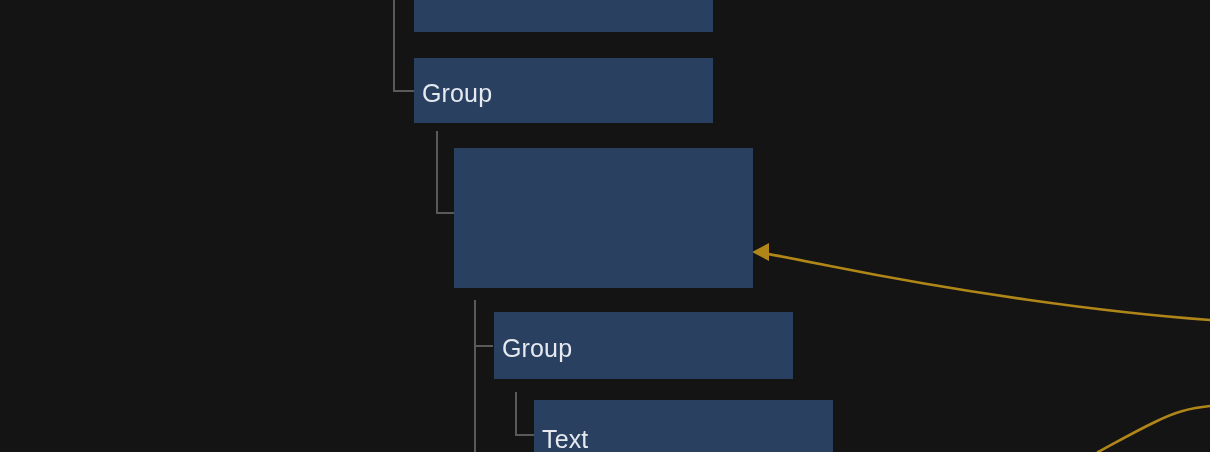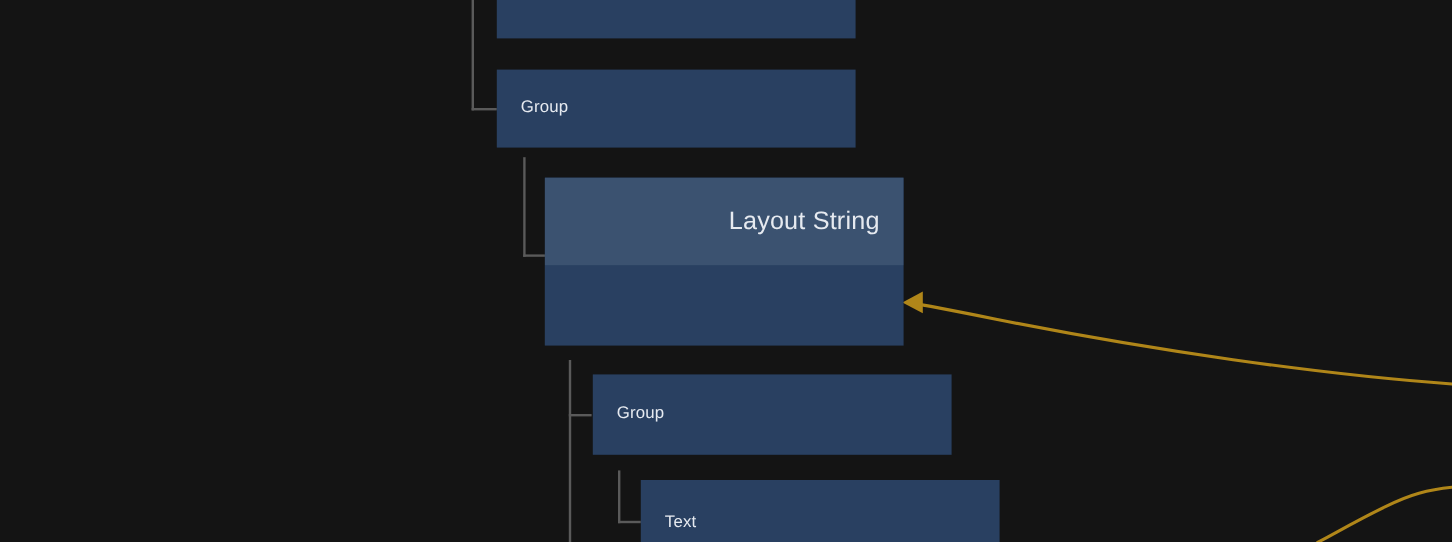--- a/index.html
+++ b/index.html
@@ -29,23 +29,23 @@
     box-sizing: border-box;
     background: #294061;
     display: flex;
     flex-direction: column;
     overflow: hidden;
   }
   .node-header {
     flex: 0 0 auto;
     display: flex;
     align-items: center;
-    padding: 0 20px;
+    padding: 0 8px;
     color: #e6eaf0;
-    font-size: 14px;
+    font-size: 25px;
     letter-spacing: 0.15px;
     line-height: 1;
     white-space: nowrap;
   }
   .node-row {
     flex: 0 0 auto;
     background: #3b5270;
     display: flex;
     align-items: center;
     justify-content: flex-end;
@@ -91,21 +91,20 @@
     </div>
 
   <div id="node-layer">
       <div class="node" style="left: 414px; top: -42px; width: 299px; height: 74px; background: rgb(41, 64, 97);">
         <div class="node-header" style="height: 74px; color: rgb(230, 234, 240); align-items: flex-start; padding-top: 0px;">Text</div>
       </div>
       <div class="node" style="left: 414px; top: 58px; width: 299px; height: 65px; background: rgb(41, 64, 97);">
         <div class="node-header" style="height: 65px; color: rgb(230, 234, 240); align-items: flex-start; padding-top: 23px;">Group</div>
       </div>
       <div class="node" style="left: 454px; top: 148px; width: 299px; height: 140px; background: rgb(41, 64, 97);">
-        <div class="node-row" style="height: 73px; background: rgb(59, 82, 112); color: rgb(230, 234, 240);">Layout String</div>
       </div>
       <div class="node" style="left: 494px; top: 312px; width: 299px; height: 67px; background: rgb(41, 64, 97);">
         <div class="node-header" style="height: 67px; color: rgb(230, 234, 240); align-items: flex-start; padding-top: 24px;">Group</div>
       </div>
       <div class="node" style="left: 534px; top: 400px; width: 299px; height: 74px; background: rgb(41, 64, 97);">
         <div class="node-header" style="height: 74px; color: rgb(230, 234, 240); align-items: flex-start; padding-top: 27px;">Text</div>
       </div>
     </div>
 
 </div>

